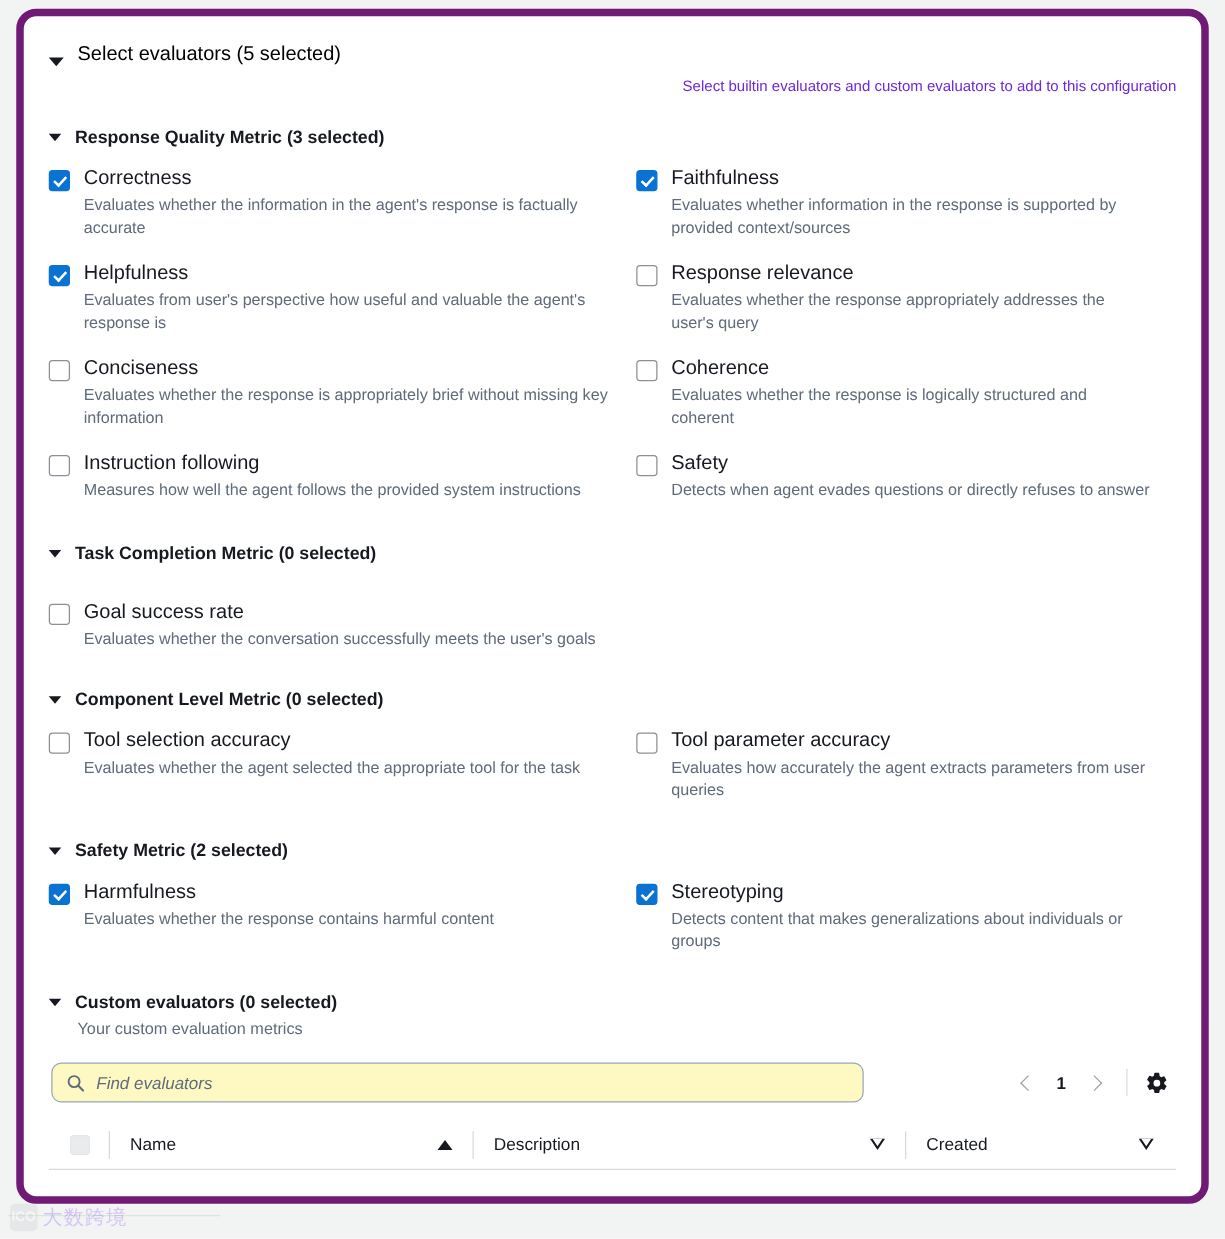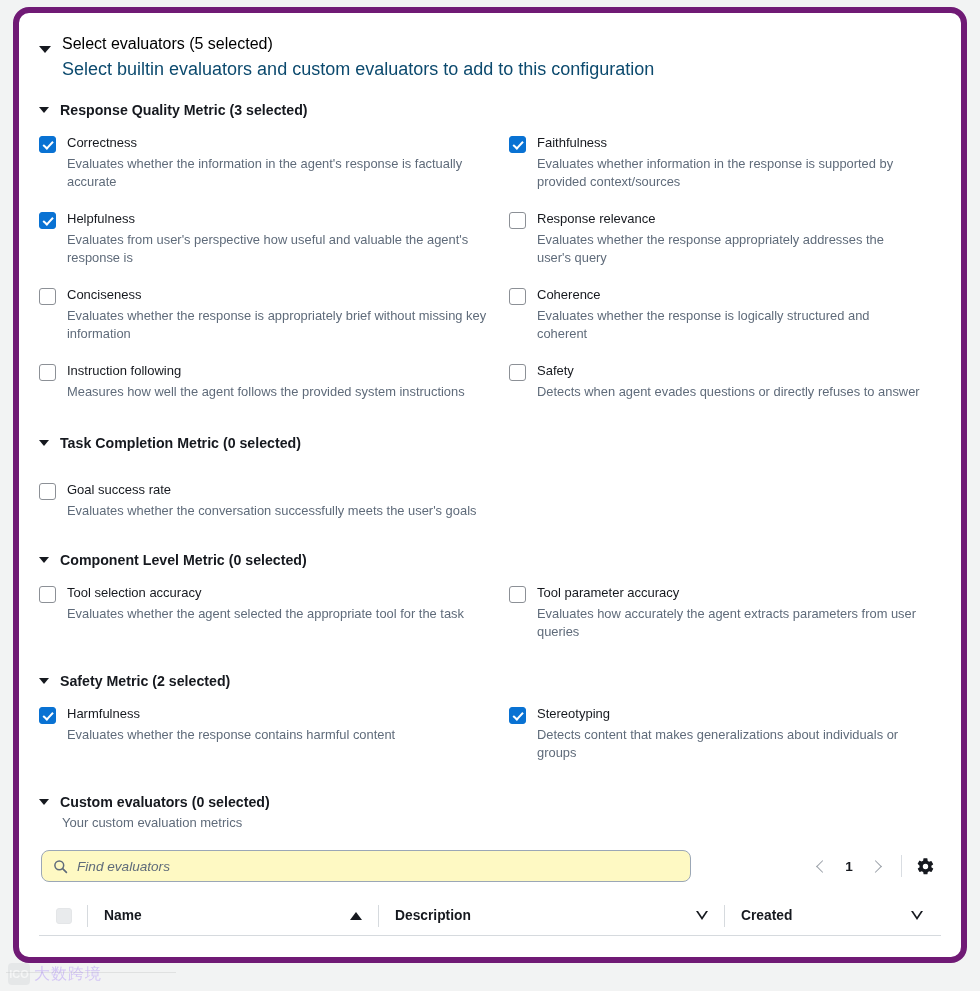--- a/index.html
+++ b/index.html
@@ -43,22 +43,23 @@
     position: absolute; left: 0; top: 2px;
     border-left: 6.5px solid transparent;
     border-right: 6.5px solid transparent;
     border-top: 7.5px solid #16191f;
   }
   .caret.sm { margin-top: 5px; width: 11px; flex-basis: 11px; }
   .caret.sm::before {
     border-left-width: 5.5px; border-right-width: 5.5px; border-top-width: 6.5px;
   }
   .subtitle-main {
-    font-size: 18px; color: #0c4a6e; line-height: 18px;
+    font-size: 12px; color: #6d28d9; line-height: 18px;
     margin: 3px 0 0 23px;
+    text-align: right;
   }
   .group-title {
     font-size: 14.2px; font-weight: 700; color: #16191f; line-height: 20px;
   }
 
   
   .grid {
     display: grid;
     grid-template-columns: 470px 1fr;
     column-gap: 0px;
@@ -85,21 +86,21 @@
     content: "";
     position: absolute;
     left: 4.7px; top: 1.6px;
     width: 4px; height: 8.4px;
     border: solid #ffffff;
     border-width: 0 2px 2px 0;
     transform: rotate(43deg);
   }
   .opt-txt { min-width: 0; }
   .opt-label {
-    font-size: 13px; color: #16191f; line-height: 19px;
+    font-size: 16px; color: #16191f; line-height: 19px;
     margin-top: 0px;
   }
   .opt-desc {
     font-size: 12.9px; color: #5f6b7a; line-height: 17.5px;
     margin-top: 3px;
   }
 
   
   .custom-sub {
     font-size: 13px; color: #5f6b7a; line-height: 18px;
@@ -150,21 +151,21 @@
   }
   .th-cb-cell { flex: 0 0 46px; display:flex; align-items:center; justify-content:center; }
   .th-cb {
     width: 16px; height: 16px; border-radius: 3px;
     background: #e9ebed; border: 1px solid #e4e6e8;
     cursor: pointer;
   }
   .cdiv { width: 1px; height: 22px; background: #d6dade; flex: 0 0 1px; }
   .th {
     display: flex; align-items: center;
-    font-size: 13.8px; font-weight: 700; color: #16191f;
+    font-size: 13.8px; font-weight: 400; color: #16191f;
     padding: 0 16px;
     height: 100%;
     cursor: pointer;
   }
   .th .lbl { flex: 1 1 auto; }
   .th.name { flex: 0 0 290px; }
   .th.desc { flex: 0 0 345px; }
   .th.created { flex: 1 1 auto; }
   .sort-up {
     width: 0; height: 0;

